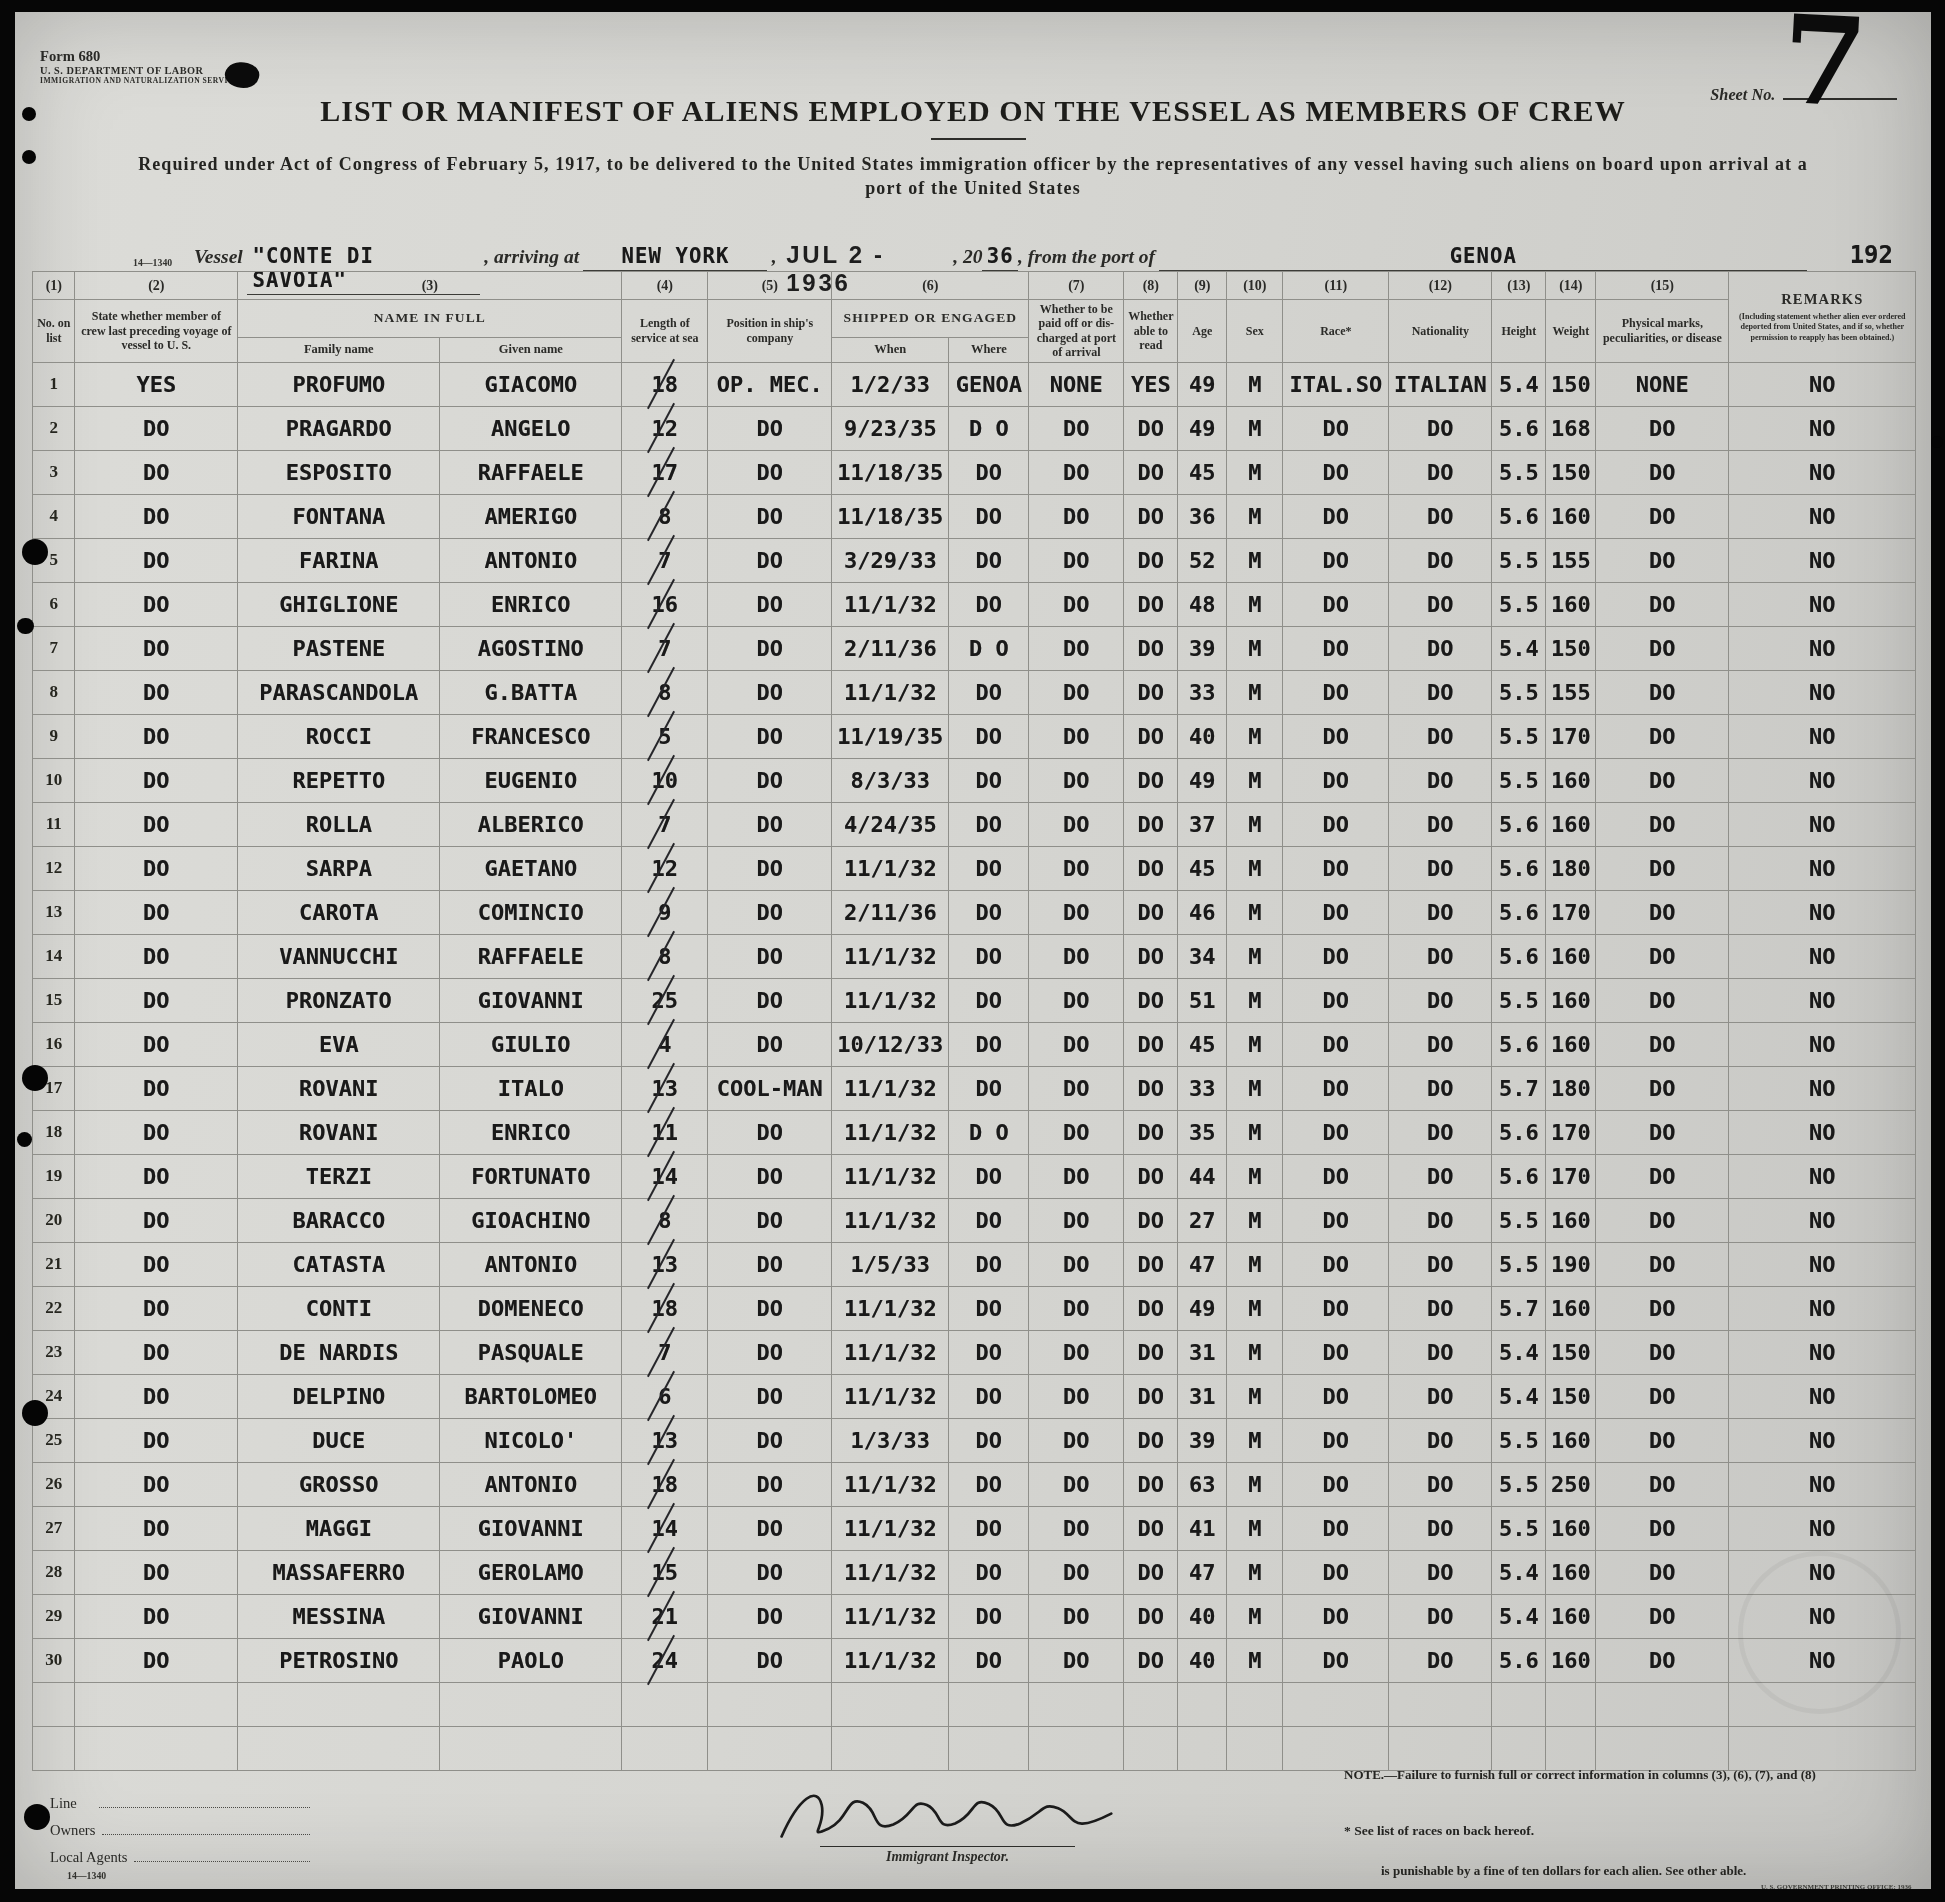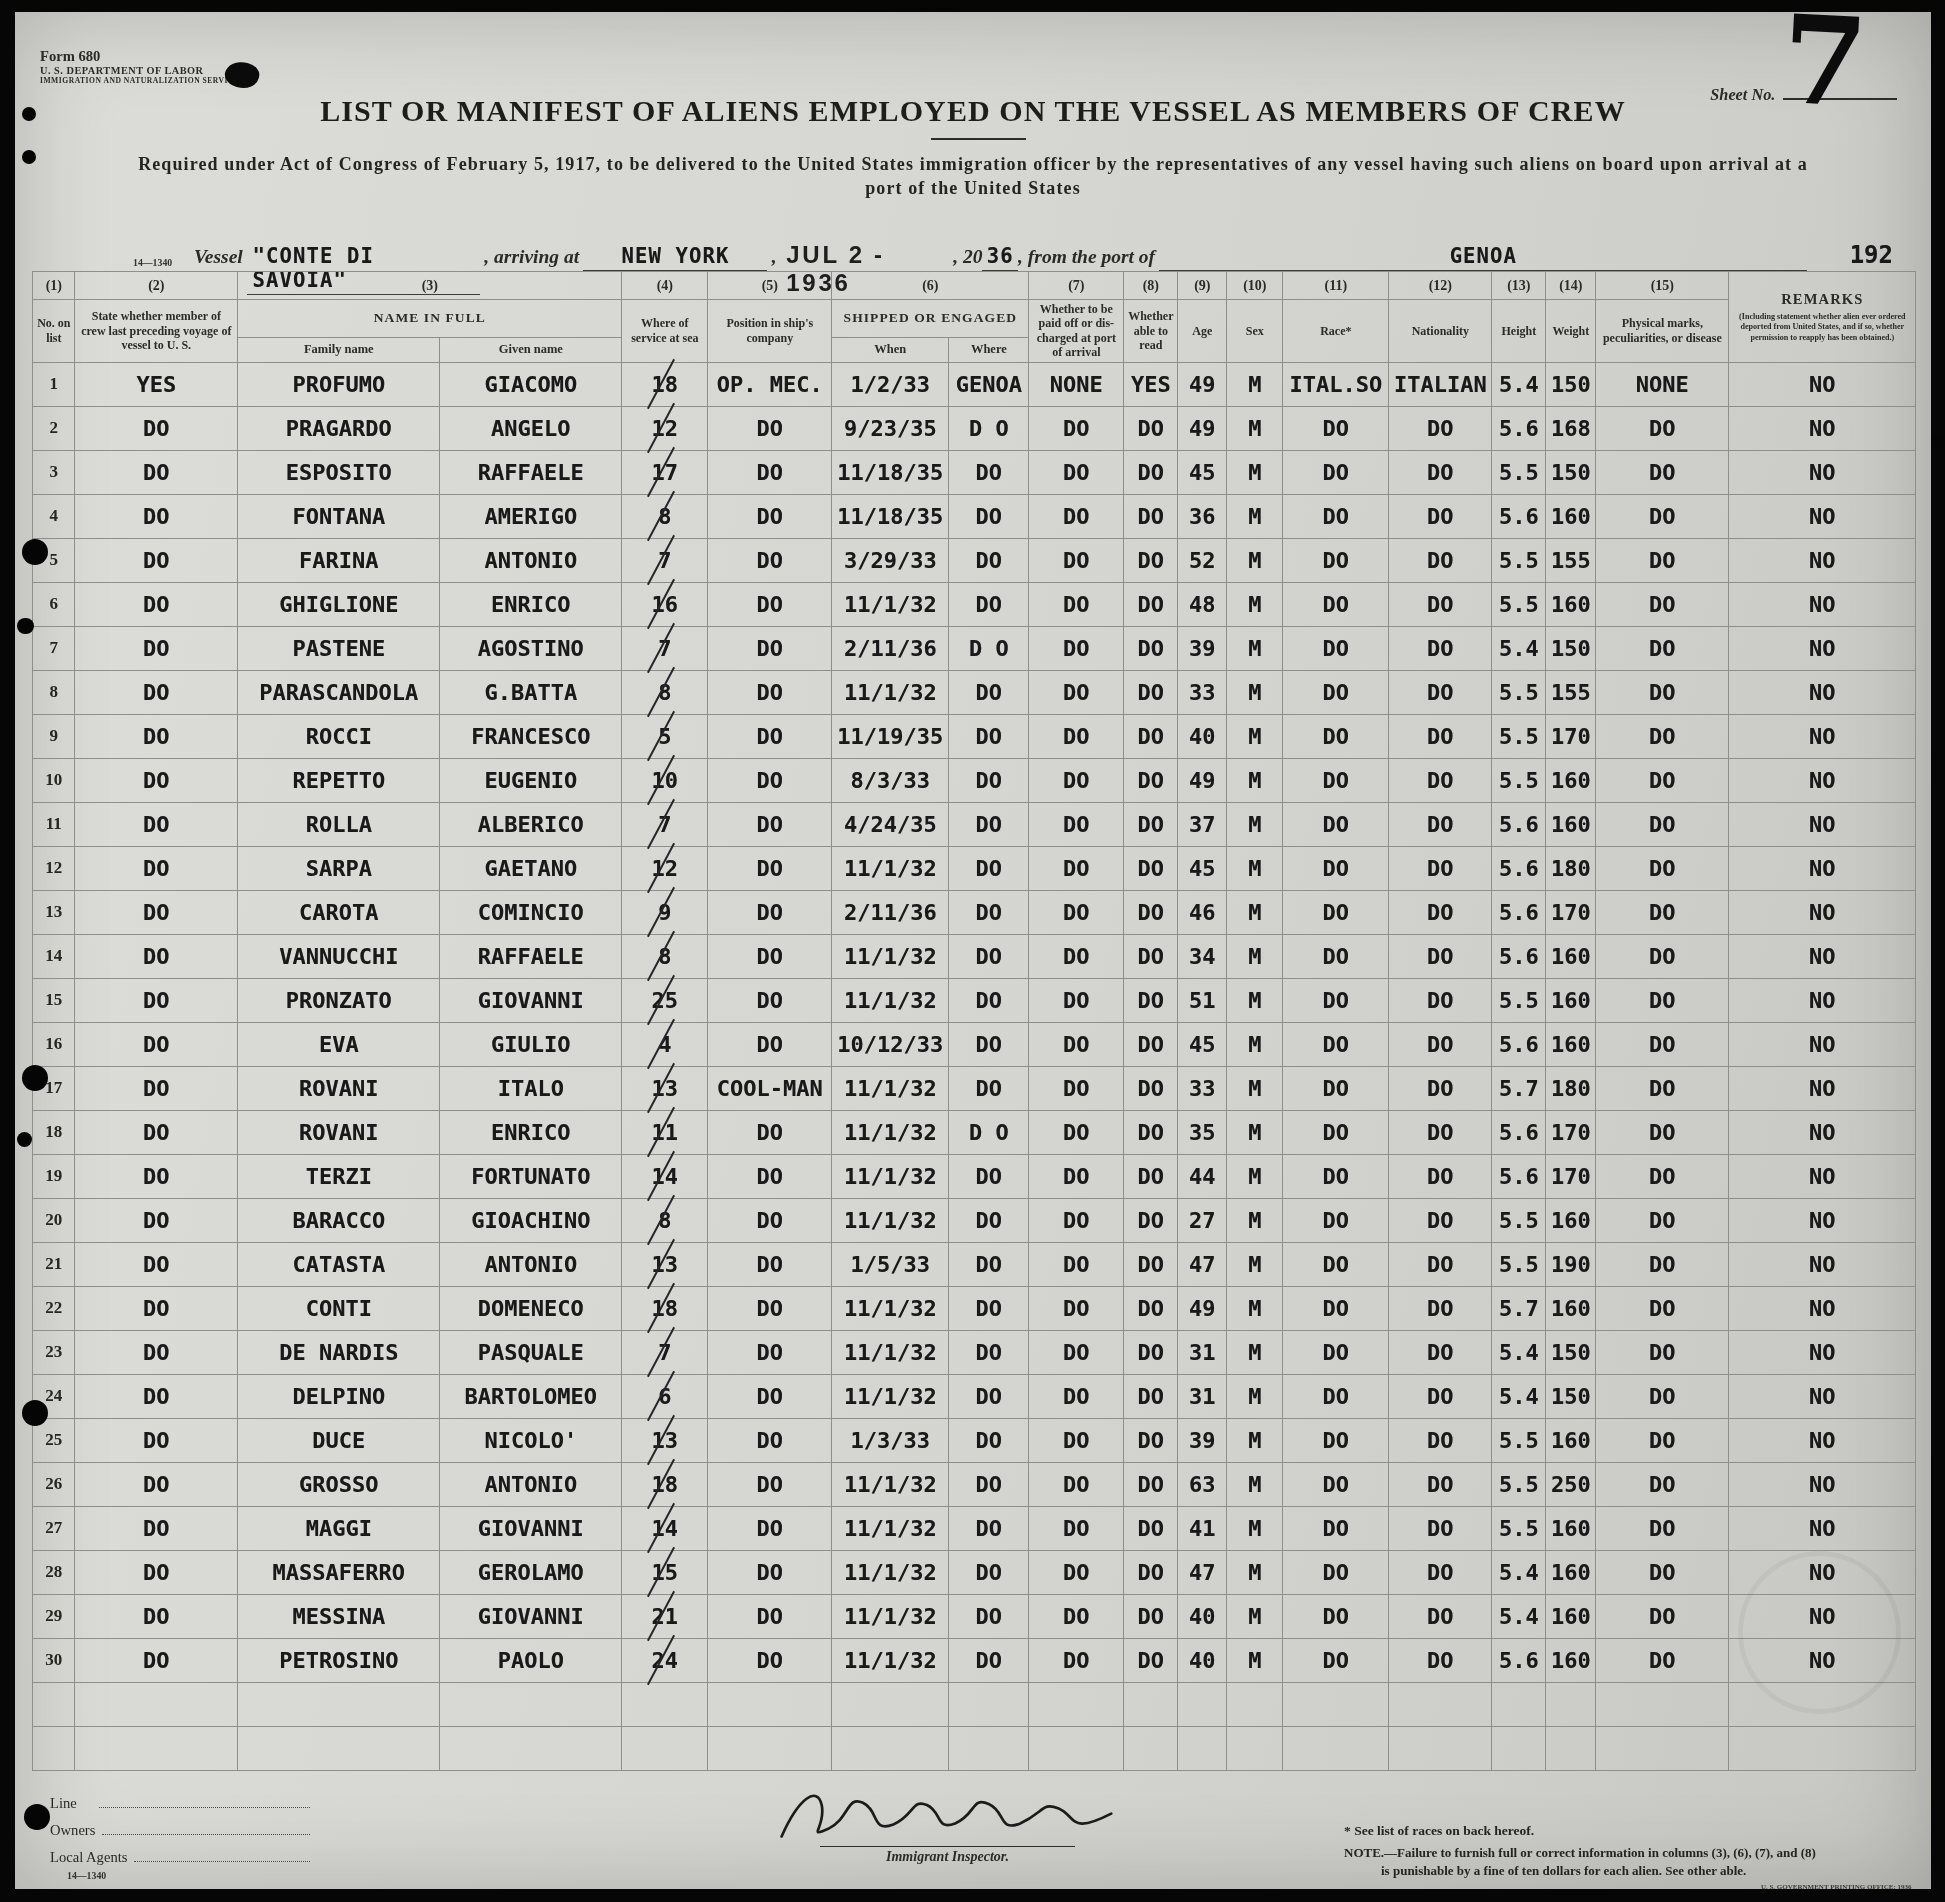--- a/index.html
+++ b/index.html
@@ -63,21 +63,21 @@
   .foot-row { position:absolute; display:flex; align-items:baseline; width:260px; left:35px; color:#2a2a27; }
   .foot-row .lbl { font-size:14.6px; color:#2a2a27; }
   .foot-row .dots { flex:1 1 auto; border-bottom:1.6px dotted #4a4a45; margin-left:6.5px; }
   .fr1 { top:1783px;gap:16px; } .fr2 { top:1810px; } .fr3 { top:1837px; }
   .form-code-bottom { position:absolute; left:52px; top:1858px; font-size:9.8px; font-weight:bold; color:#33332f; }
   .sig-block { position:absolute; left:721px; top:1768px; width:423px; text-align:center; }
   .sig-block svg { display:block; margin:0 auto; }
   .sig-line { width:255px; margin:-9.8px auto 0 auto; border-top:1.6px solid #2c2c29; }
   .sig-label { font-style:italic; font-weight:bold; font-size:14px; color:#2a2a27; margin-top:2.2px; }
   .races-note { position:absolute; left:1329px; top:1811px; font-size:13.5px; font-weight:bold; color:#242421; }
-  .note-line1 { position:absolute; left:1329px; top:1833px; font-size:13px; font-weight:bold; color:#242421; }
+  .note-line1 { position:absolute; left:1329px; top:1755px; font-size:13px; font-weight:bold; color:#242421; }
   .note-line2 { position:absolute; left:1366px; top:1851px; font-size:13px; font-weight:bold; color:#242421; }
   .printing-office { position:absolute; right:19.5px; top:1871px; font-size:7px; font-weight:bold; color:#3a3a36; }
   
   .hole { position:absolute; background:#050505; border-radius:50%; z-index:5; }
   .h1 { left:22px; top:107px; width:14px; height:14px; }
   .h2 { left:22px; top:150px; width:14px; height:14px; }
   .h3 { left:22px; top:539px; width:26px; height:26px; }
   .h4 { left:17.3px; top:618px; width:16.3px; height:16.3px; }
   .h5 { left:22px; top:1065px; width:26px; height:26px; }
   .h6 { left:17.3px; top:1132px; width:15px; height:15px; }
@@ -173,21 +173,21 @@
         <th>(15)</th>
         <th class="h-remarks" rowspan="3">
           <div class="remarks-title">REMARKS</div>
           <div class="remarks-note">(Including statement whether alien ever ordered deported from United States, and if so, whether permission to reapply has been obtained.)</div>
         </th>
       </tr>
       <tr class="labels">
         <th rowspan="2">No. on list</th>
         <th rowspan="2">State whether member of crew last preceding voyage of vessel to U. S.</th>
         <th colspan="2" class="group">NAME IN FULL</th>
-        <th rowspan="2">Where of service at sea</th>
+        <th rowspan="2">Length of service at sea</th>
         <th rowspan="2">Position in ship's company</th>
         <th colspan="2" class="group">SHIPPED OR ENGAGED</th>
         <th rowspan="2">Whether to be paid off or dis-charged at port of arrival</th>
         <th rowspan="2">Whether able to read</th>
         <th rowspan="2">Age</th>
         <th rowspan="2">Sex</th>
         <th rowspan="2">Race*</th>
         <th rowspan="2">Nationality</th>
         <th rowspan="2">Height</th>
         <th rowspan="2">Weight</th>

